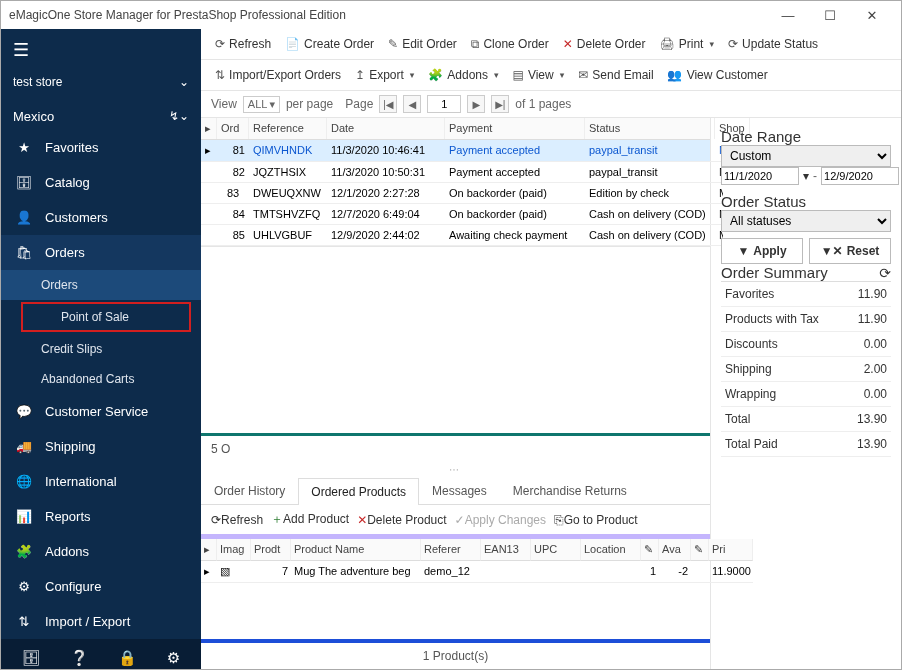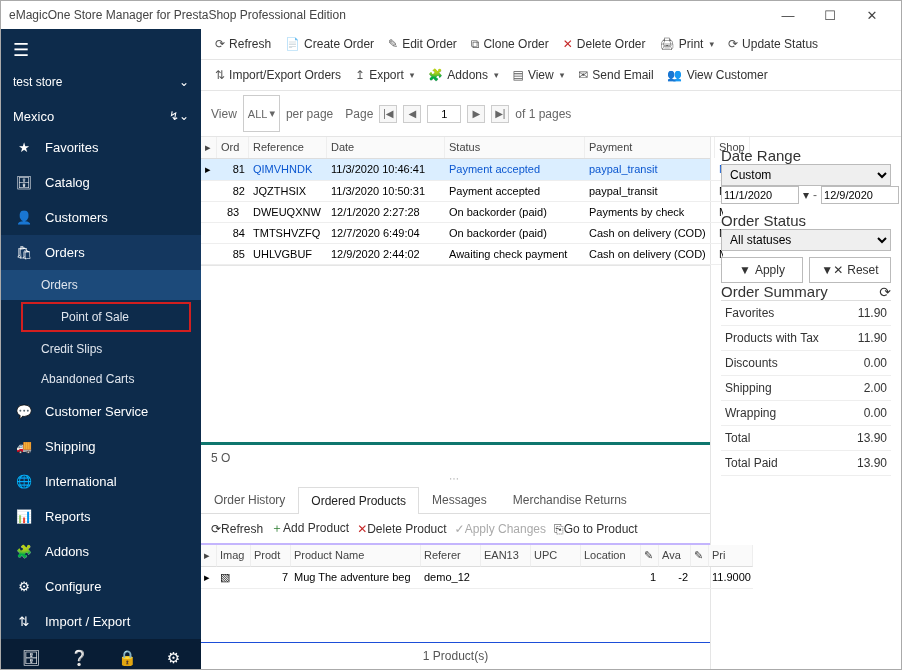--- a/index.html
+++ b/index.html
@@ -35,21 +35,21 @@
 
 
 .toolbar { display: flex; align-items: center; gap: 6px; padding: 6px 10px; font-size: 12px; color: #333; border-bottom: 1px solid #e5e5e5; flex-wrap: wrap; }
 .toolbar .tb-btn { display: inline-flex; align-items: center; gap: 4px; padding: 2px 4px; cursor: pointer; white-space: nowrap; }
 .toolbar .tb-btn .ic { font-size: 12px; color: #555; }
 .toolbar .tb-btn.red .ic { color: #c62828; }
 .toolbar .dd::after { content: "▾"; font-size: 9px; margin-left: 2px; color: #555; }
 
 
 .pager-bar { display: flex; align-items: center; gap: 6px; padding: 4px 10px; font-size: 12px; color: #666; border-bottom: 1px solid #e5e5e5; }
-.pager-bar .combo { border: 1px solid #ccc; padding: 11px 4px; font-size: 11px; background: #fff; display: inline-flex; align-items: center; gap: 2px; }
+.pager-bar .combo { border: 1px solid #ccc; padding: 1px 4px; font-size: 11px; background: #fff; display: inline-flex; align-items: center; gap: 2px; }
 .pager-bar .pg-btn { border: 1px solid #ccc; width: 18px; height: 18px; display: inline-flex; justify-content: center; align-items: center; font-size: 10px; cursor: pointer; background: #f7f7f7; }
 .pager-bar .pg-input { border: 1px solid #ccc; width: 34px; height: 18px; text-align: center; padding: 0 2px; font-size: 11px; }
 
 .mid-split { display: flex; flex: 1; overflow: hidden; }
 
 
 .orders-area { flex: 1; display: flex; flex-direction: column; border-right: 1px solid #e5e5e5; min-width: 0; }
 
 
 .grid { font-size: 11px; border-bottom: 1px solid #e5e5e5; }
@@ -63,43 +63,43 @@
 
 .orders-footer { padding: 6px 10px; font-size: 12px; color: #555; border-top: 3px solid #0f766e; }
 
 .splitter-dots { text-align: center; font-size: 10px; color: #aaa; letter-spacing: 3px; padding: 2px 0; }
 
 
 .subtabs { display: flex; gap: 0; font-size: 12px; border-bottom: 1px solid #ddd; }
 .subtabs .tab { padding: 6px 12px; cursor: pointer; color: #555; border: 1px solid transparent; border-bottom: none; }
 .subtabs .tab.active { border-color: #ddd; background: #fff; color: #222; position: relative; top: 1px; }
 
-.sub-toolbar { display: flex; align-items: center; gap: 8px; padding: 6px 10px; font-size: 12px; color: #333; border-bottom: 2px solid #c4b5fd; }
+.sub-toolbar { display: flex; align-items: center; gap: 8px; padding: 6px 10px; font-size: 12px; color: #333; border-bottom: 5px solid #c4b5fd; }
 .sub-toolbar .grey { color: #aaa; }
 .sub-toolbar .green { color: #2e7d32; }
 .sub-toolbar .red2 { color: #c62828; }
 
 
 .pgrid { font-size: 11px; }
 .pgrid .hdr, .pgrid .row { display: grid; grid-template-columns: 16px 34px 40px 130px 60px 50px 50px 60px 18px 32px 18px 44px; }
 .pgrid .hdr .cell { background: #fafafa; padding: 4px 3px; border-right: 1px solid #eee; border-bottom: 1px solid #ddd; color: #444; }
 .pgrid .row .cell { padding: 4px 3px; border-bottom: 1px solid #eee; white-space: nowrap; overflow: hidden; }
 .pgrid .row .cell.right { text-align: right; }
 
-.prod-footer { padding: 6px 14px; font-size: 12px; color: #555; border-top: 1px solid #1d4ed8; text-align: center; }
+.prod-footer { padding: 6px 14px; font-size: 12px; color: #555; border-top: 4px solid #1d4ed8; text-align: center; }
 
 
 .right-panel { width: 190px; padding: 10px 10px; font-size: 12px; color: #333; display: flex; flex-direction: column; gap: 0; }
 .right-panel .section-title { font-size: 15px; color: #333; display: flex; align-items: center; justify-content: space-between; }
 .right-panel .refresh-ic { font-size: 14px; cursor: pointer; }
 .right-panel select { width: 100%; border: 1px solid #bbb; font-size: 12px; padding: 2px 4px; }
 .right-panel .date-row { display: flex; align-items: center; gap: 4px; }
 .right-panel .date-row input { width: 78px; border: 1px solid #bbb; font-size: 11px; padding: 2px 2px; }
 .right-panel .date-row .dash { color: #666; }
-.right-panel .btn-row { display: flex; gap: 6px; }
+.right-panel .btn-row { display: flex; gap: 6px; font-weight: bold; }
 .right-panel .btn { flex: 1; border: 1px solid #bbb; padding: 5px 0; text-align: center; cursor: pointer; background: #fff; }
 .right-panel .btn .ic { margin-right: 4px; }
 .right-panel .summary-table { border-top: 1px solid #ddd; }
 .right-panel .summary-table .srow { display: flex; justify-content: space-between; border-bottom: 1px solid #eee; padding: 5px 4px; }
 </style>
 </head>
 <body>
 
 <div class="titlebar">
   <span class="title-text">eMagicOne Store Manager for PrestaShop Professional Edition</span>
@@ -255,22 +255,22 @@
     <div class="mid-split">
 
       <div class="orders-area">
 
         <div class="grid">
           <div class="hdr">
             <div class="cell">▸</div>
             <div class="cell">Ord</div>
             <div class="cell">Reference</div>
             <div class="cell">Date</div>
+            <div class="cell">Payment</div>
             <div class="cell">Status</div>
-            <div class="cell">Payment</div>
             <div class="cell">Shop</div>
           </div>
           <div id="orders-rows">
               <div class="row sel">
                 <div class="cell">▸</div>
                 <div class="cell" style="text-align:right">81</div>
                 <div class="cell link">QIMVHNDK</div>
                 <div class="cell">11/3/2020 10:46:41</div>
                 <div class="cell link">Payment accepted</div>
                 <div class="cell link">paypal_transit</div>
@@ -284,21 +284,21 @@
                 <div class="cell ">Payment accepted</div>
                 <div class="cell ">paypal_transit</div>
                 <div class="cell ">Mexico</div>
               </div>
               <div class="row">
                 <div class="cell"></div>
                 <div class="cell" style="text-align:center">83</div>
                 <div class="cell ">DWEUQXNW</div>
                 <div class="cell">12/1/2020 2:27:28</div>
                 <div class="cell ">On backorder (paid)</div>
-                <div class="cell ">Payments by check</div>
+                <div class="cell ">Edition by check</div>
                 <div class="cell ">Mexico</div>
               </div>
               <div class="row">
                 <div class="cell"></div>
                 <div class="cell" style="text-align:right">84</div>
                 <div class="cell ">TMTSHVZFQ</div>
                 <div class="cell">12/7/2020 6:49:04</div>
                 <div class="cell ">On backorder (paid)</div>
                 <div class="cell ">Cash on delivery (COD)</div>
                 <div class="cell ">Mexico</div>

